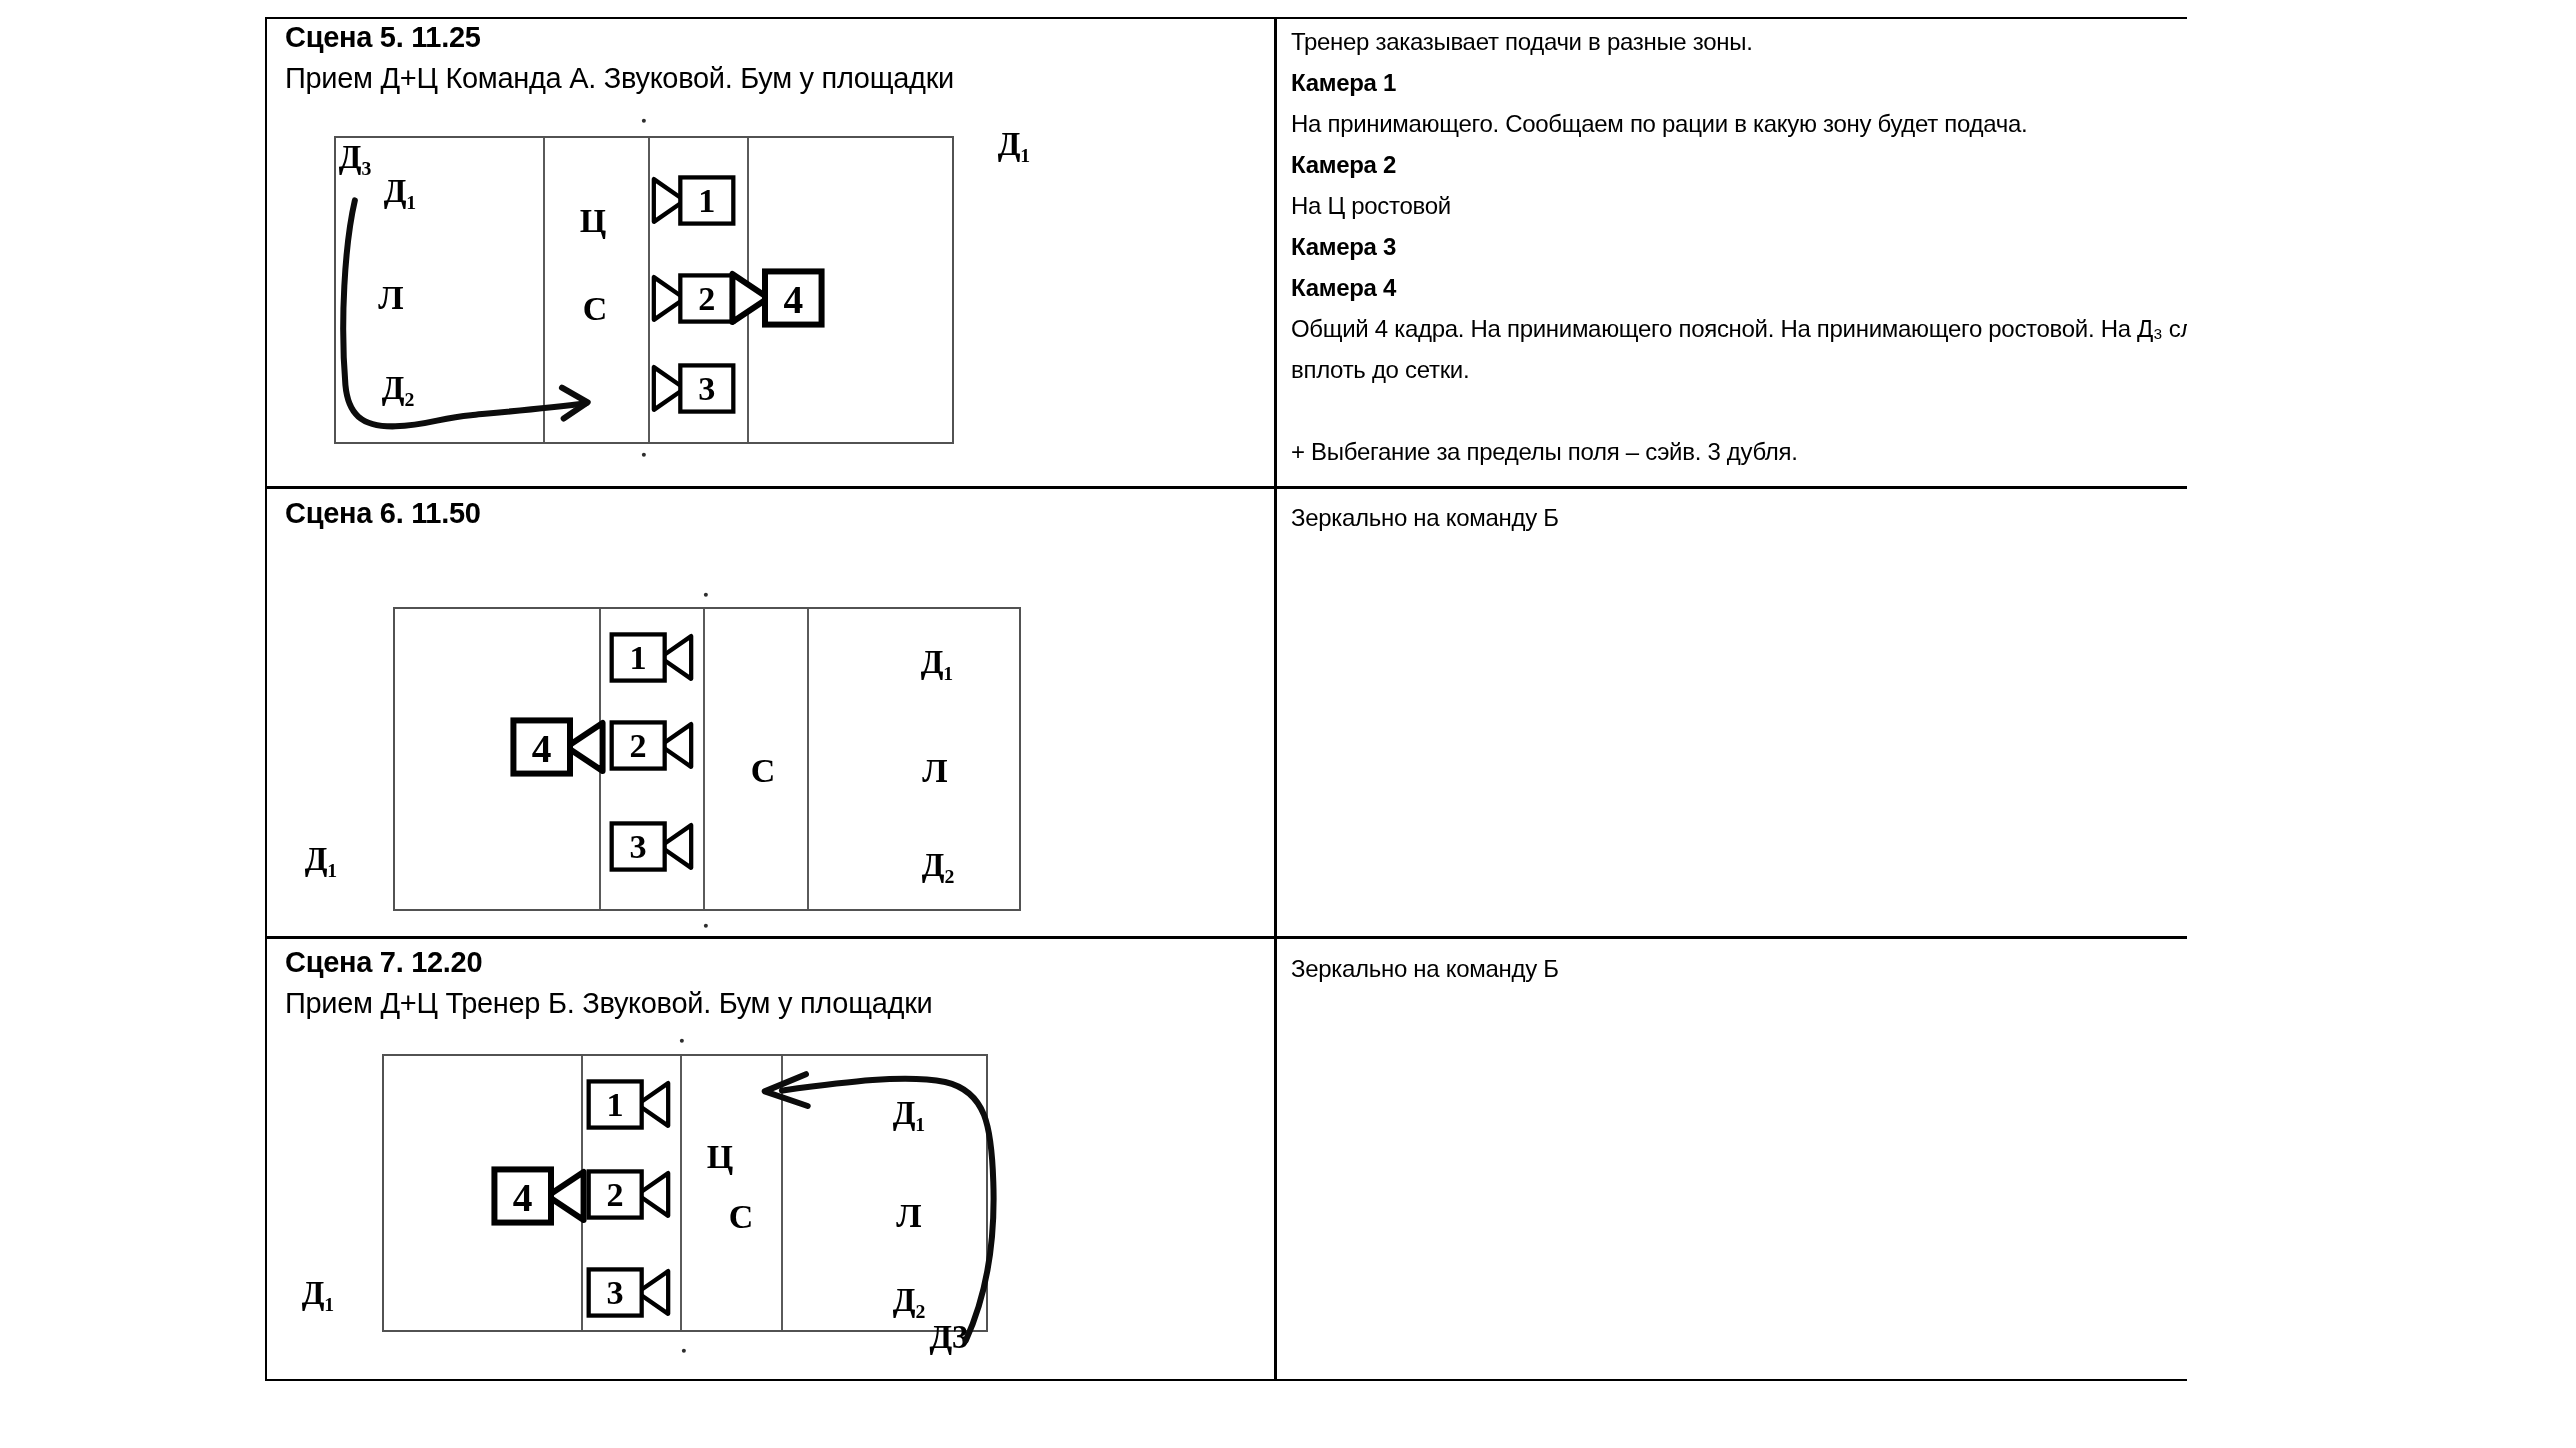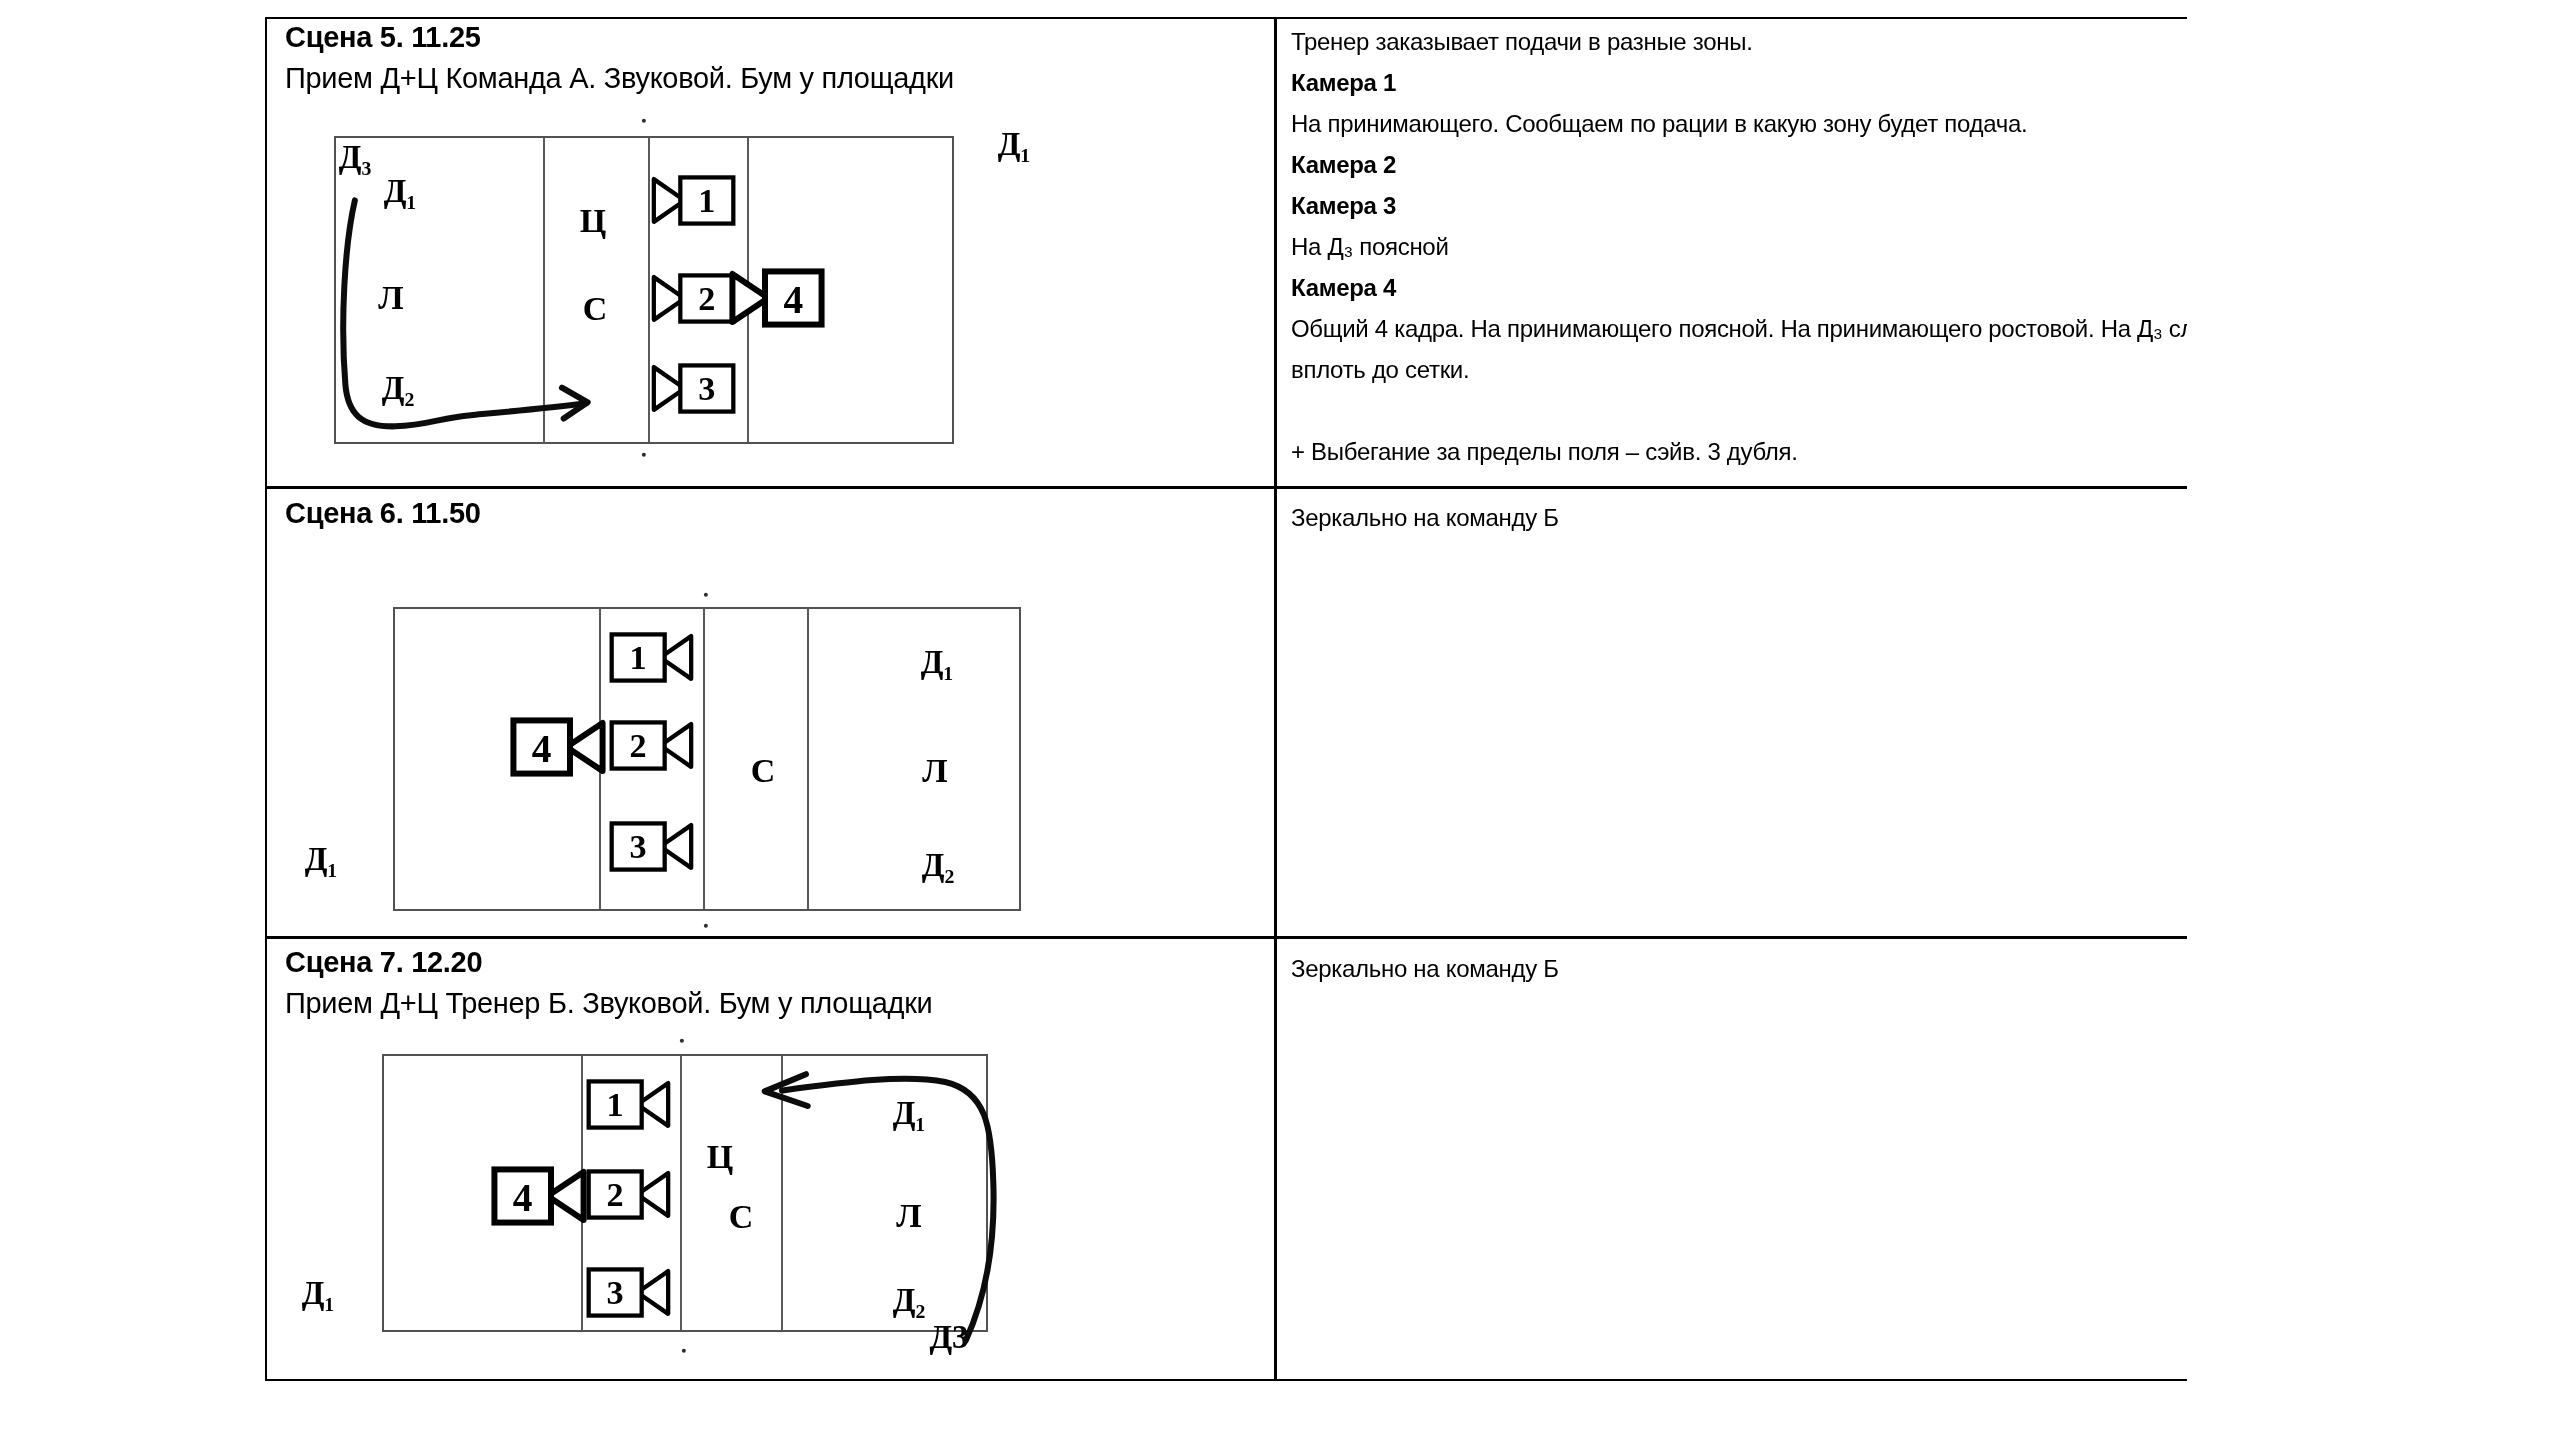--- a/index.html
+++ b/index.html
@@ -93,22 +93,22 @@
     <polygon points="4,7 4,63 46,35" fill="#fff" stroke="#000" stroke-width="7" stroke-linejoin="round"></polygon>
     <rect x="42" y="4" width="66" height="62" fill="#fff" stroke="#000" stroke-width="7"></rect>
     <text class="camnum4" x="75" y="52" text-anchor="middle">4</text>
   </svg>
 
   <div class="notes" style="left:1291px;top:20.6px">
     <p>Тренер заказывает подачи в разные зоны.</p>
     <p class="b">Камера 1</p>
     <p>На принимающего. Сообщаем по рации в какую зону будет подача.</p>
     <p class="b">Камера 2</p>
+    <p>На Ц ростовой</p>
     <p class="b">Камера 3</p>
-    <p>На Д₃ поясной</p>
     <p class="b">Камера 4</p>
     <p>Общий 4 кадра. На принимающего поясной. На принимающего ростовой. На Д₃ слежение вплоть до сетки.</p>
     <p class="gap">+ Выбегание за пределы поля – сэйв. 3 дубля.</p>
   </div>
 
   <div class="t-title" style="left:285px;top:497px">Сцена 6. 11.50</div>
 
   <div class="court" style="left:393px;top:607px;width:628px;height:304px">
     <div class="cdiv" style="left:204px"></div>
     <div class="cdiv" style="left:308px"></div>

